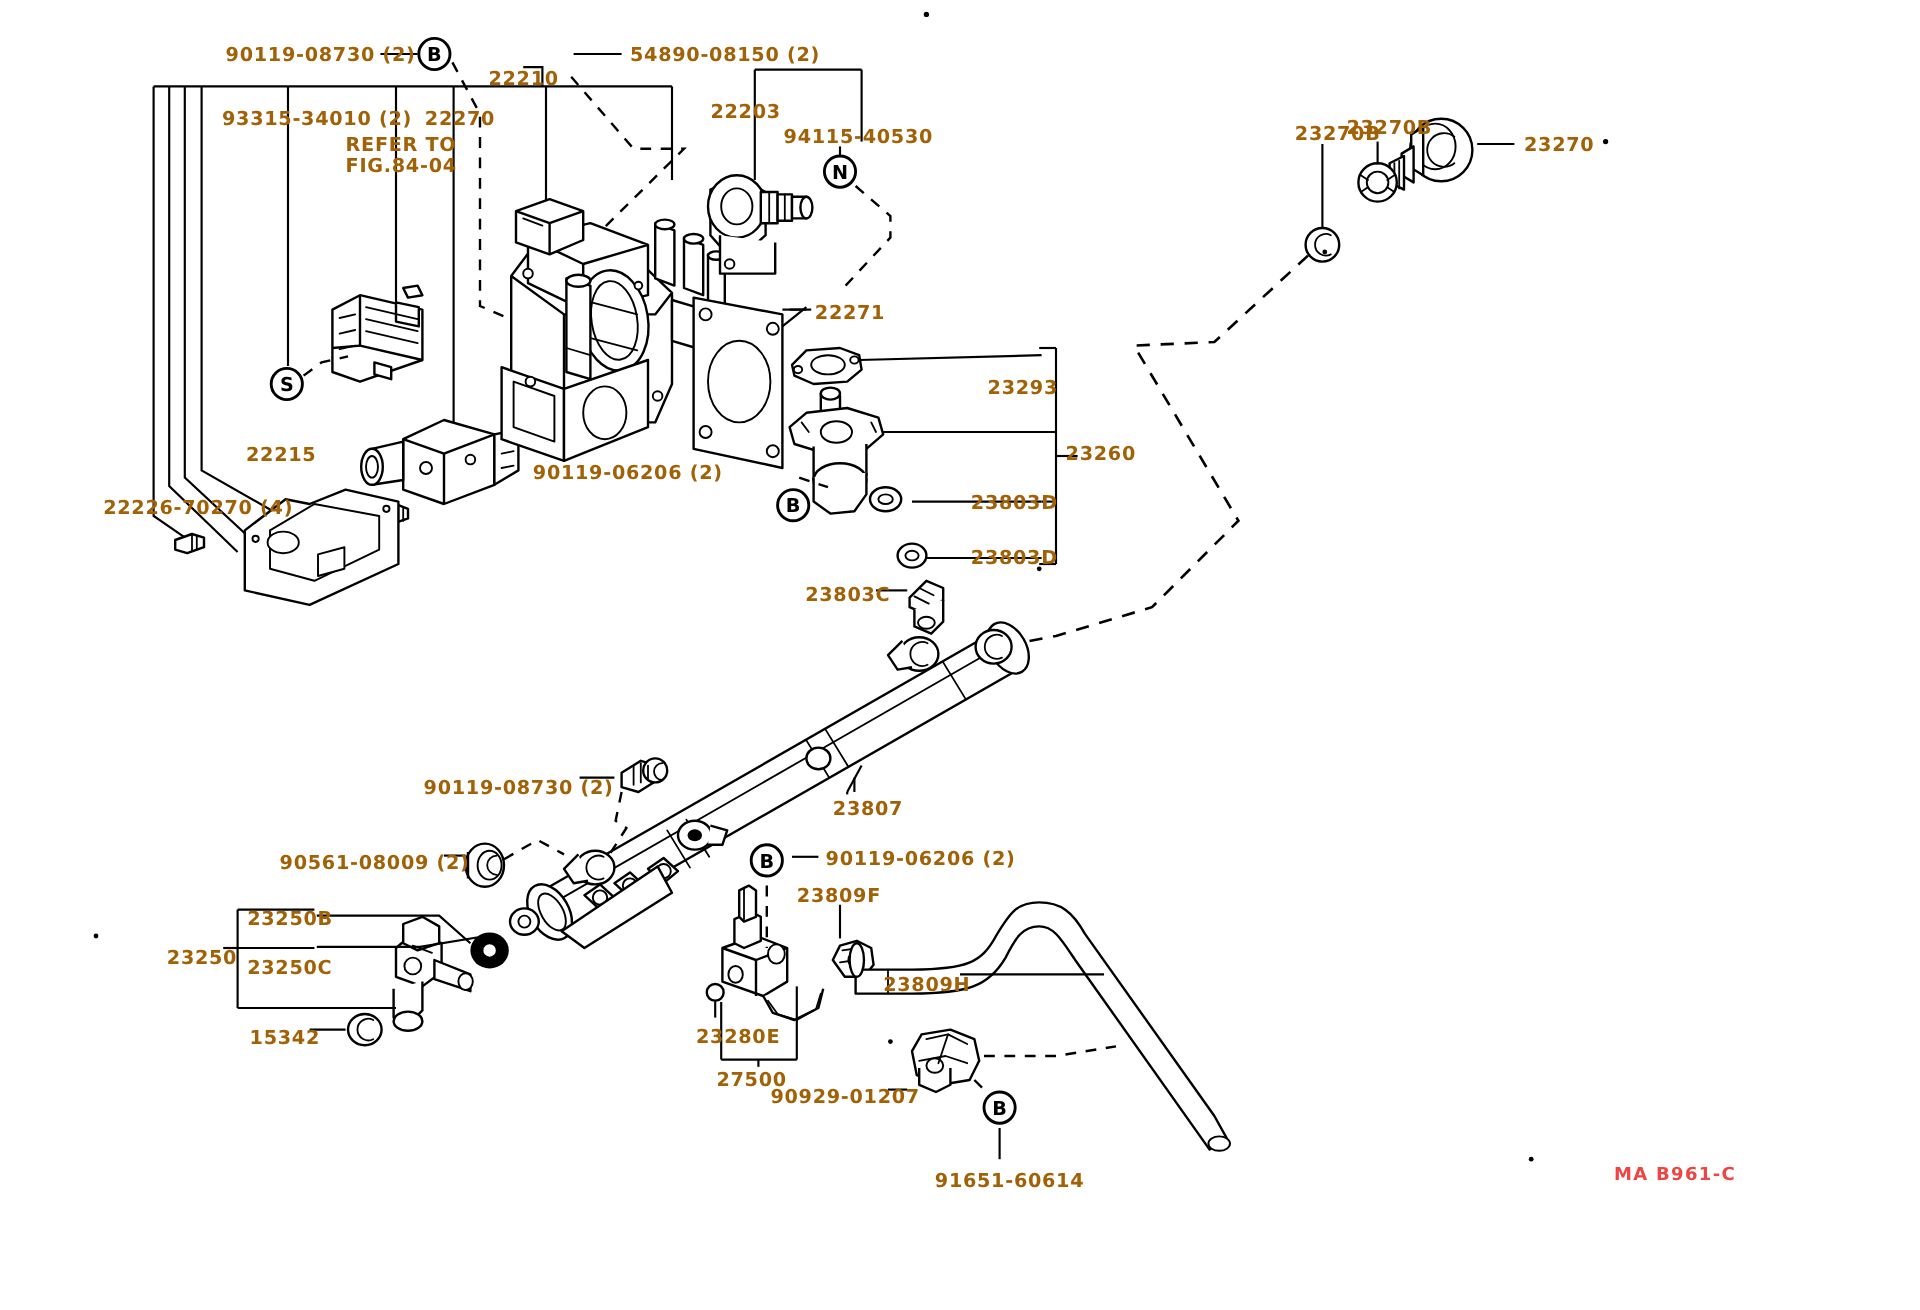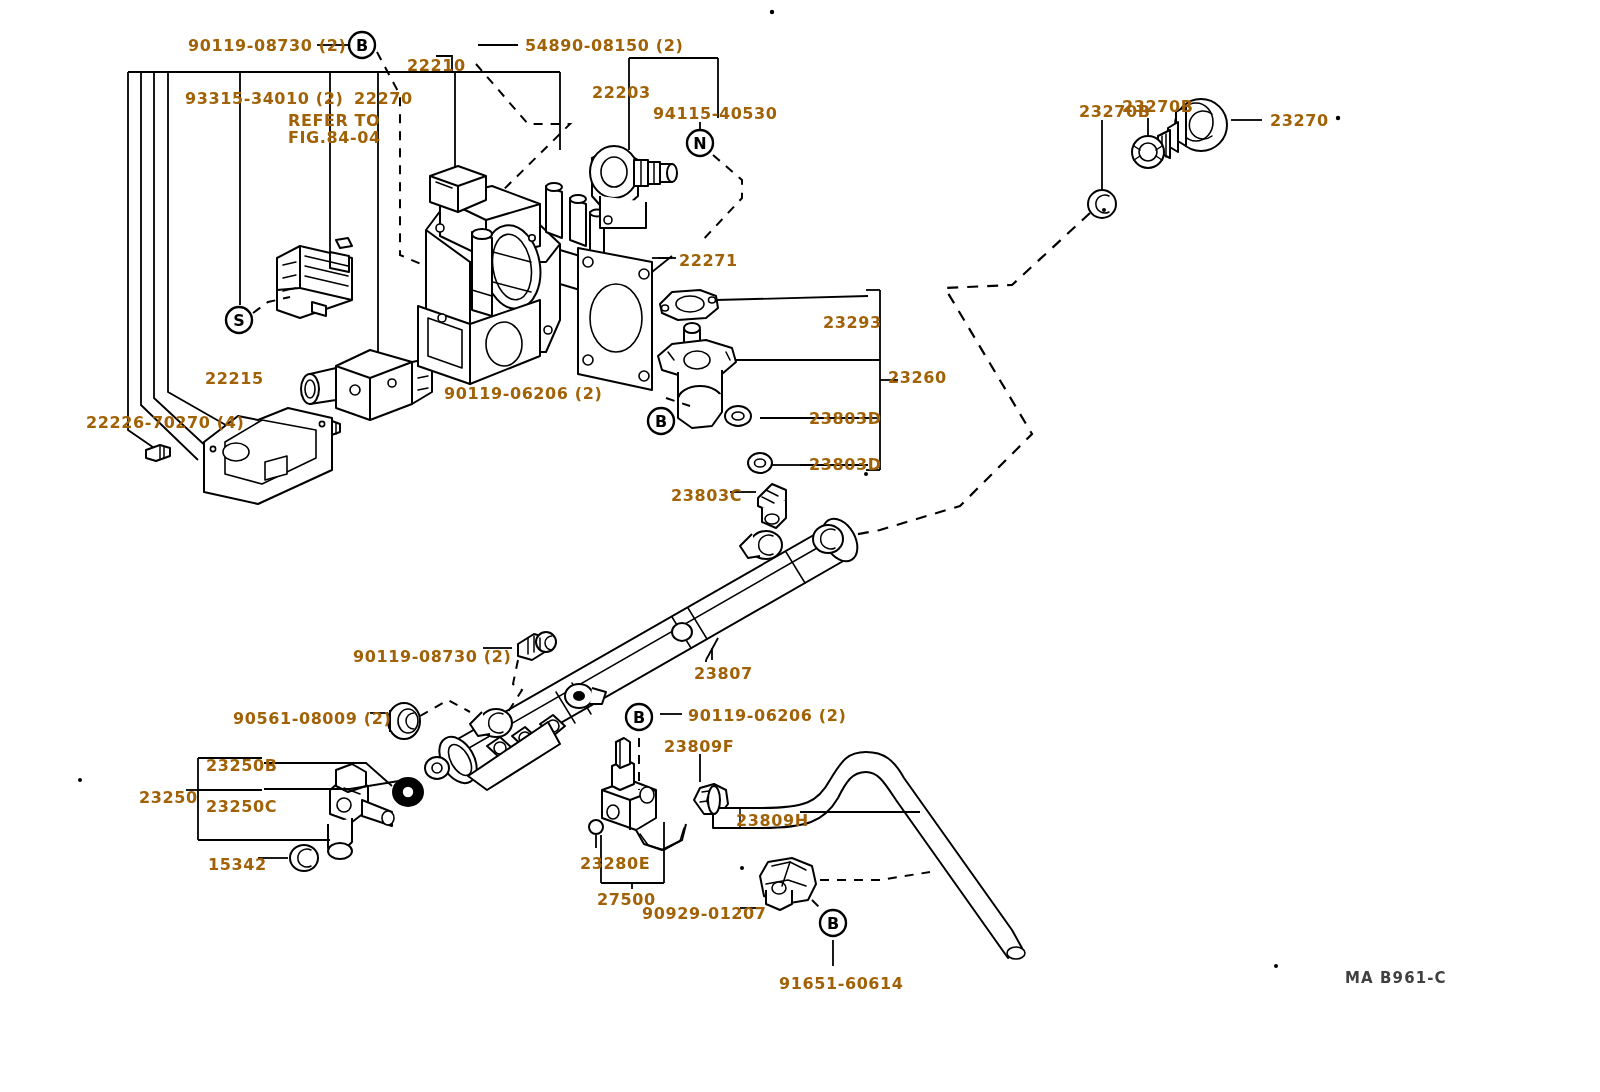--- a/index.html
+++ b/index.html
@@ -34,21 +34,21 @@
     white-space: nowrap;
     line-height: 1.12;
   }
   .lbl.two { line-height: 1.06; }
   .footer {
     position: absolute;
     font-family: "DejaVu Sans", sans-serif;
     font-weight: bold;
     font-size: 15px;
     letter-spacing: 1.1px;
-    color: #404040;
+    color: #ef4444;
     white-space: nowrap;
   }
 </style>
 </head>
 <body>
 
 <div id="sheet">
 
   <svg id="art" viewBox="0 0 1600 1092" xmlns="http://www.w3.org/2000/svg">
 

